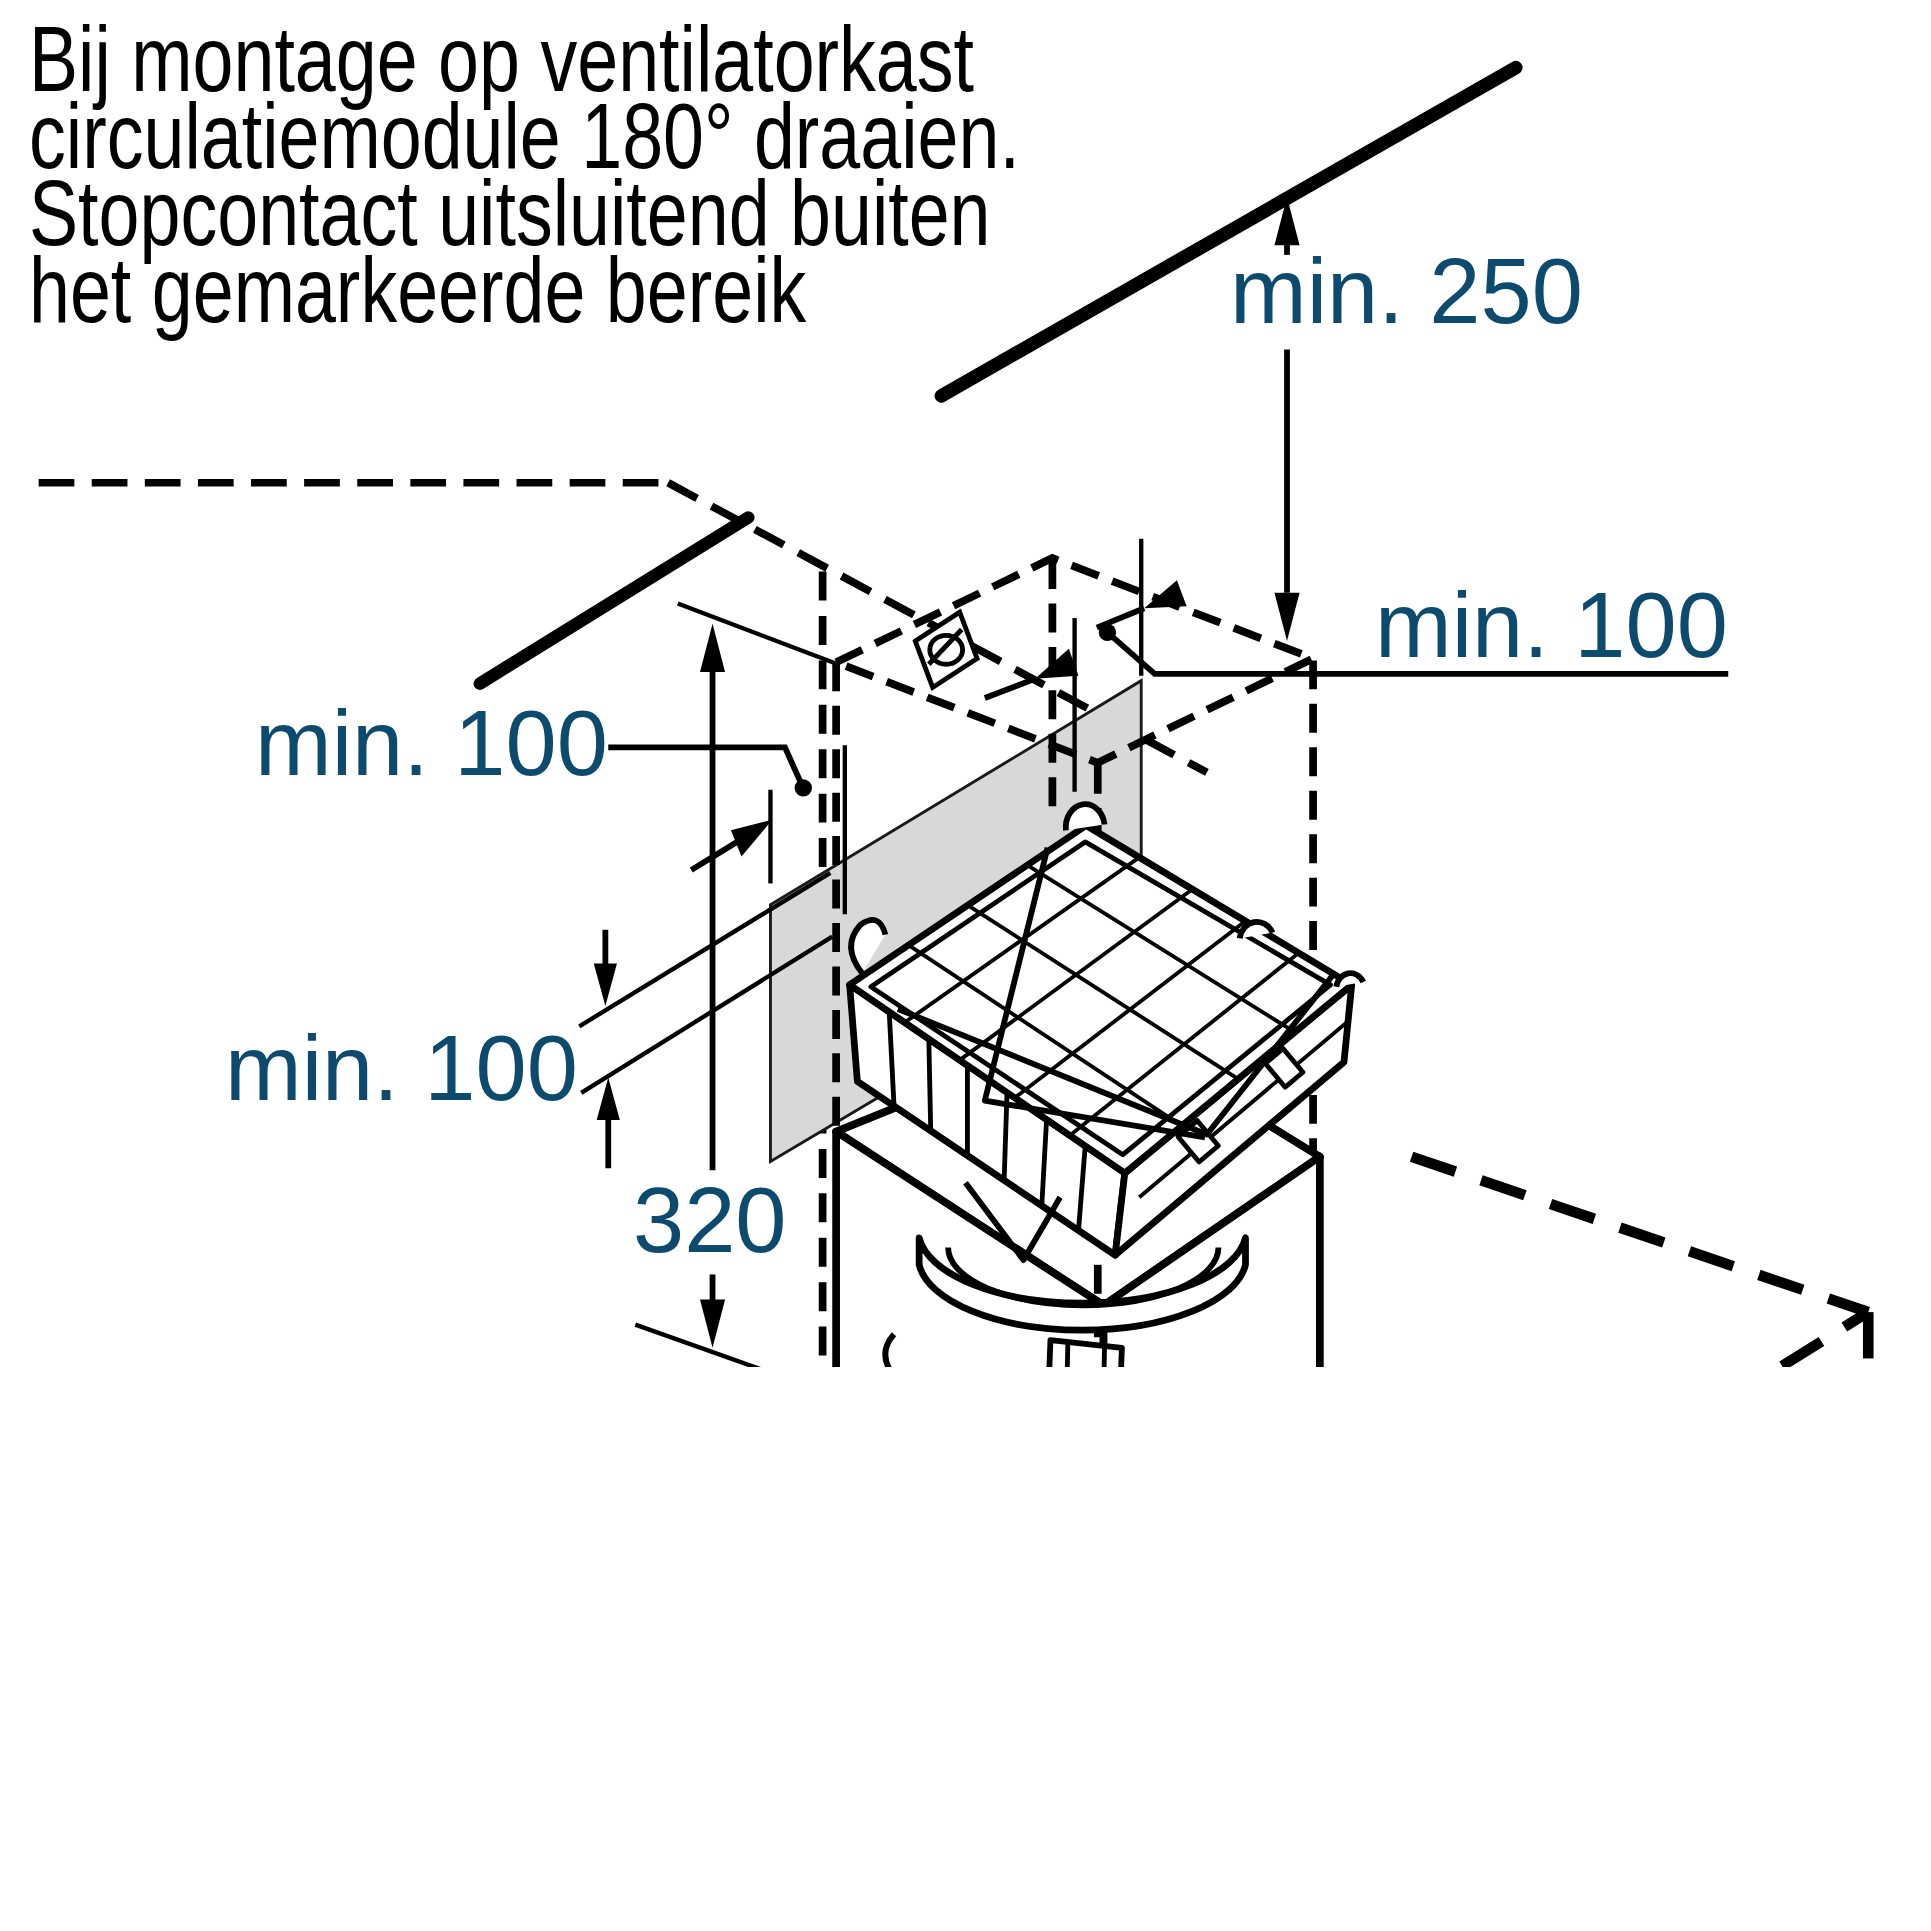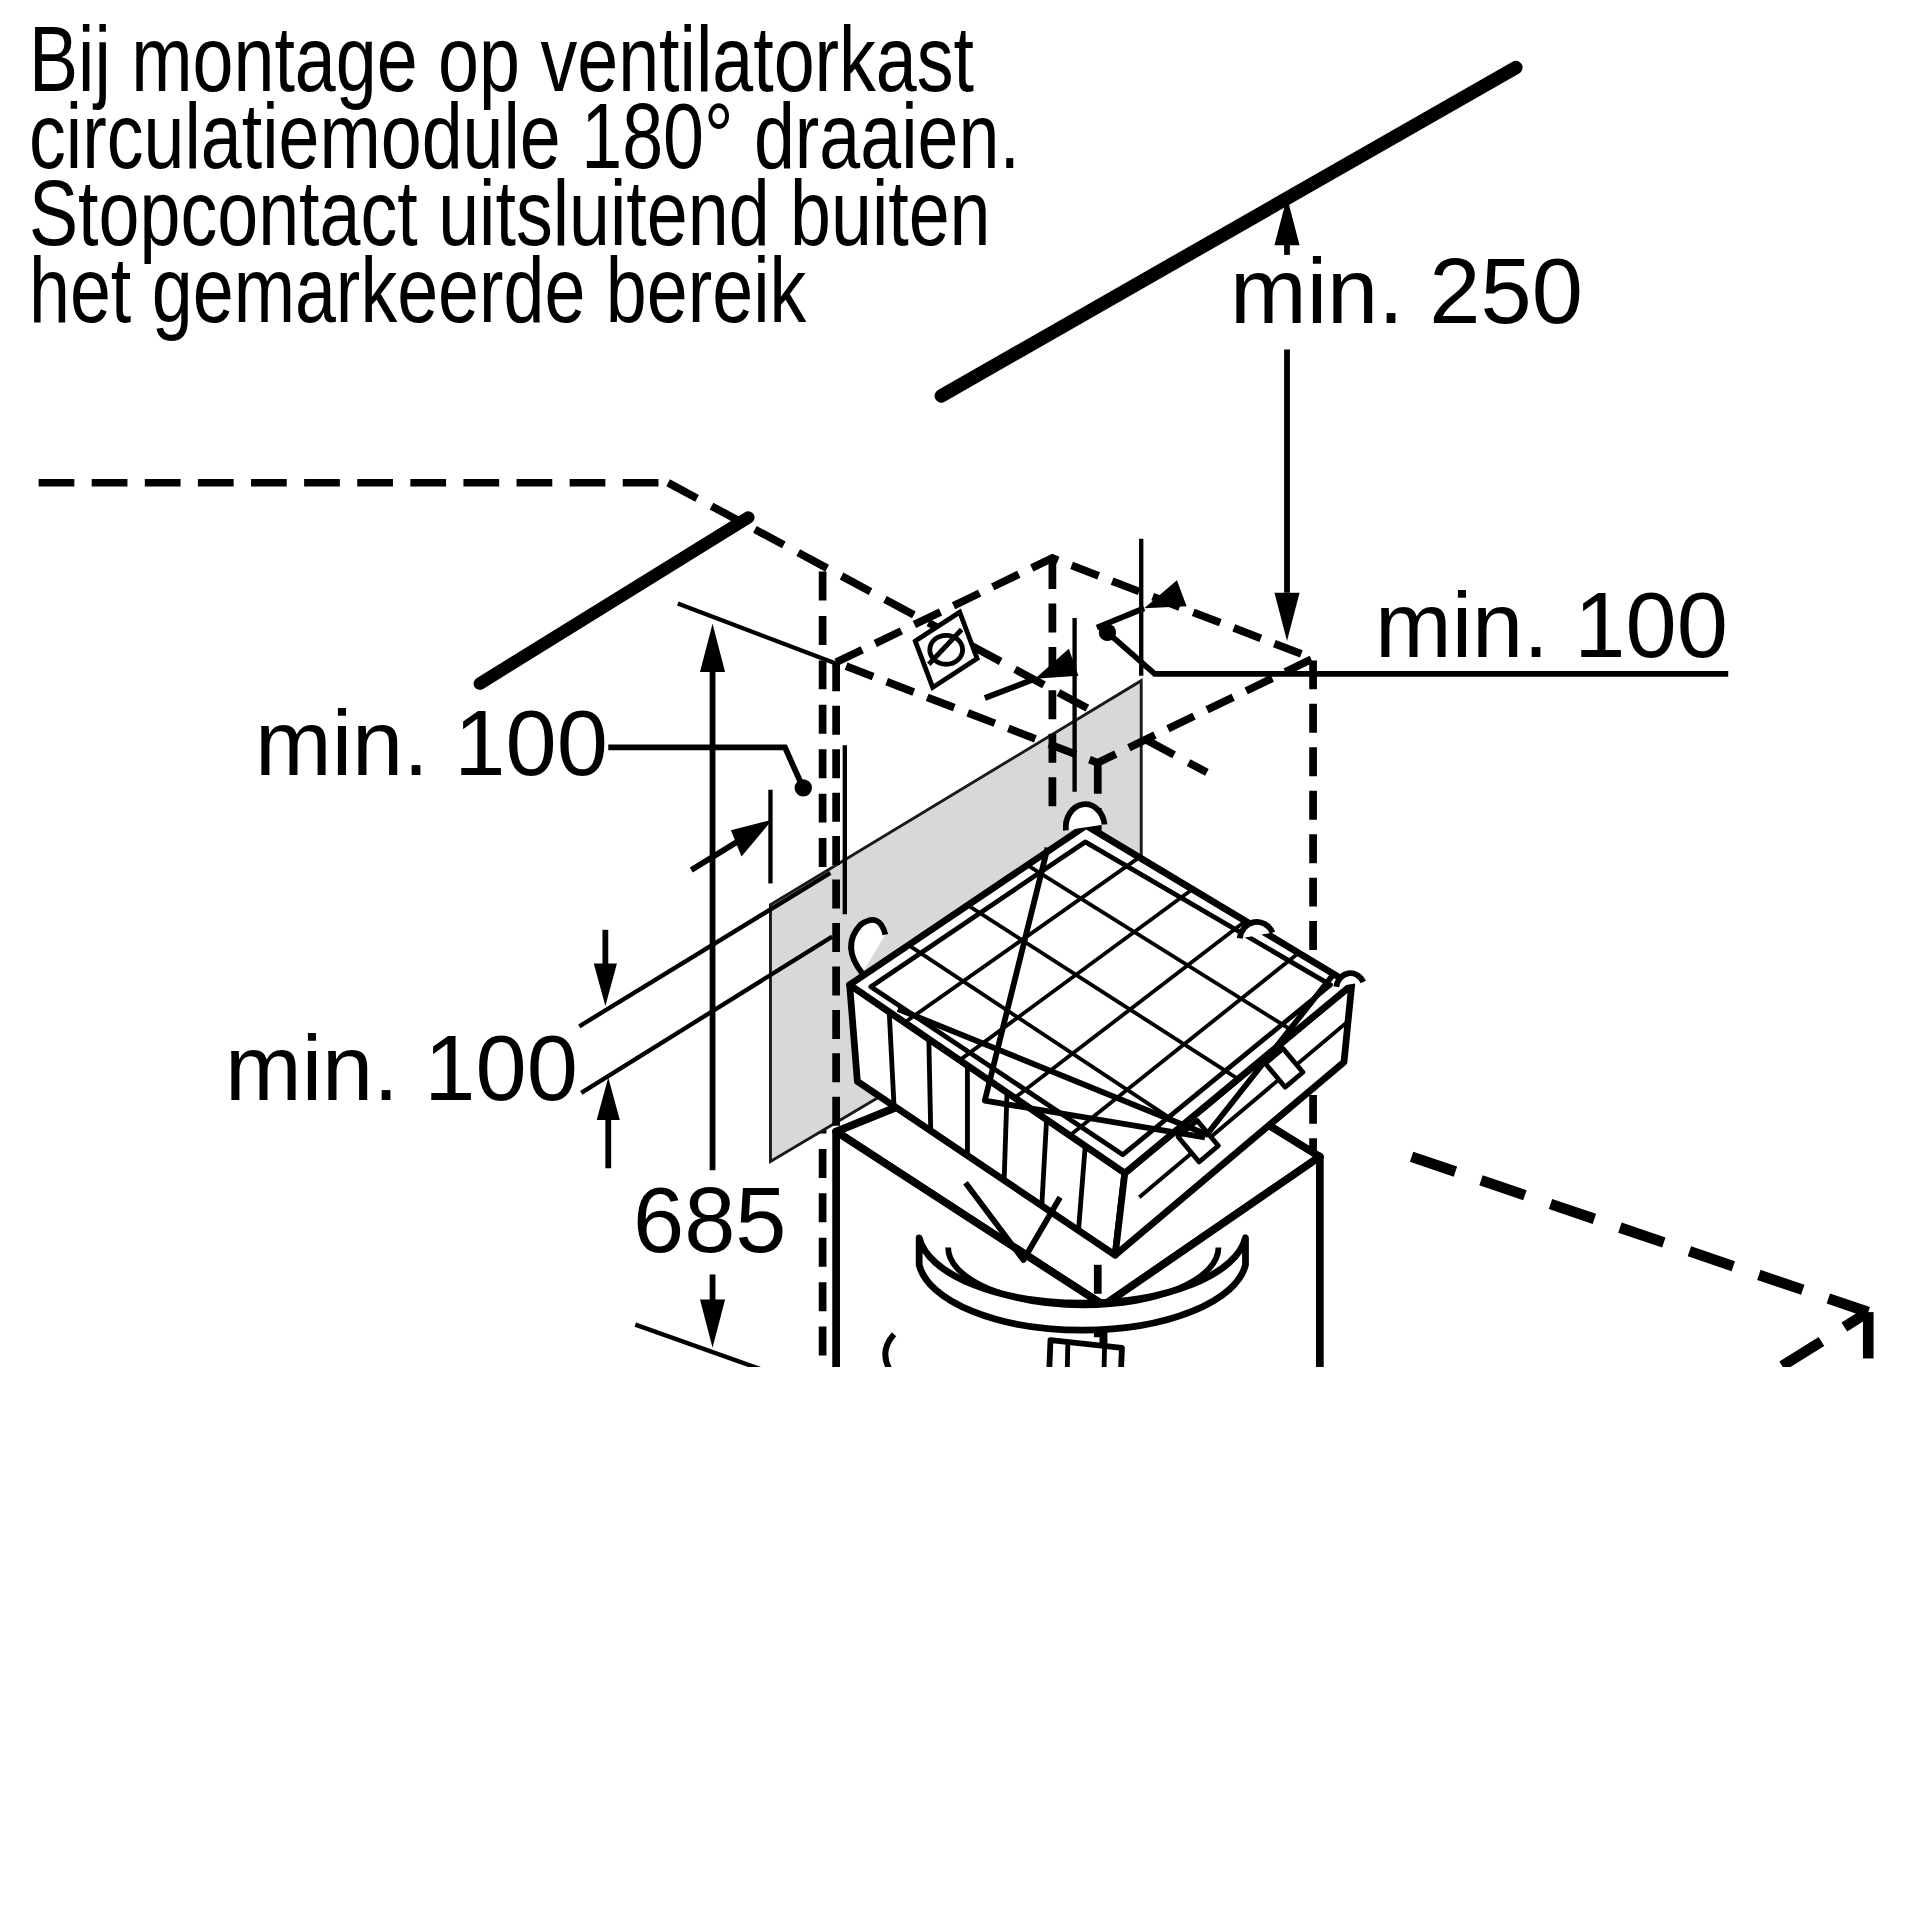--- a/index.html
+++ b/index.html
@@ -6,21 +6,21 @@
   #stage{
     position:relative;
     width:1931px;height:1367px;
     background:#ffffff;
     font-family:"Liberation Sans","DejaVu Sans",sans-serif;
     overflow:hidden;
   }
   #drawing{position:absolute;left:0;top:0;width:1931px;height:1931px;}
   .lbl{
     position:absolute;
-    color:#000000;
+    color:#0c4a6e;
     font-size:92px;
     line-height:1;
     white-space:nowrap;
     letter-spacing:0px;
   }
   .note{
     position:absolute;
     left:29px;top:21px;
     font-size:92px;
     line-height:77px;
@@ -218,16 +218,16 @@
   </div>
 
   <div class="lbl dim" style="left:1230px;top:245px;">min. 250</div>
 
   <div class="lbl dim" style="left:1375px;top:579px;">min. 100</div>
 
   <div class="lbl dim" style="left:255px;top:697px;">min. 100</div>
 
   <div class="lbl dim" style="left:225px;top:1022px;">min. 100</div>
 
-  <div class="lbl dim" style="left:633px;top:1174px;">685</div>
+  <div class="lbl dim" style="left:633px;top:1174px;">320</div>
 
 </div>
 
 
 </body></html>

